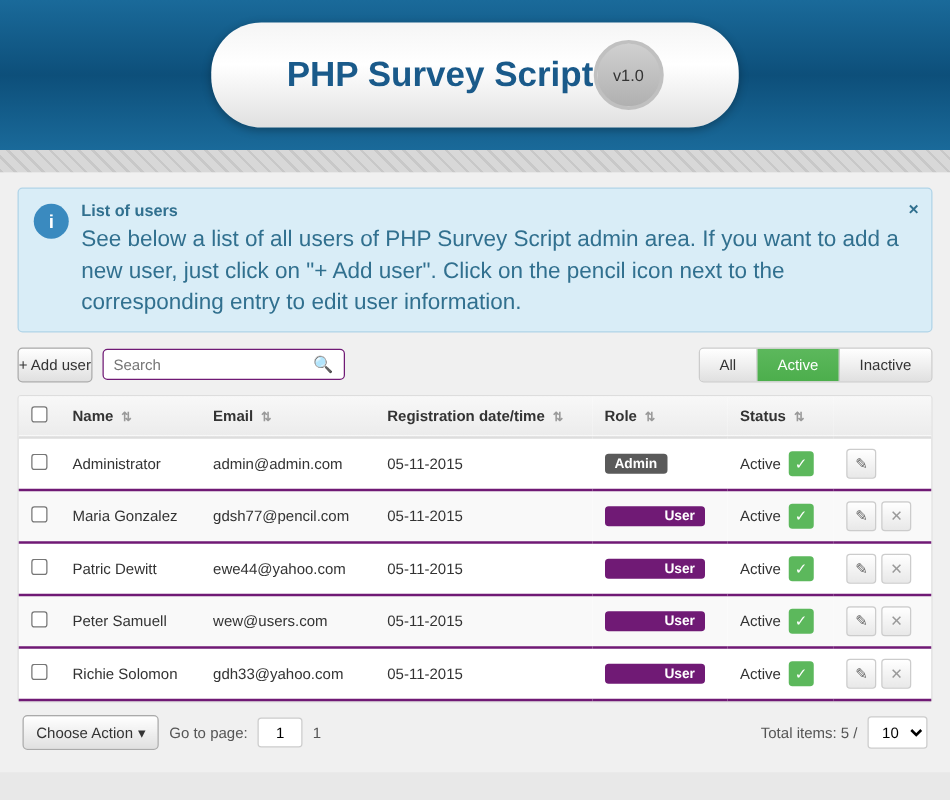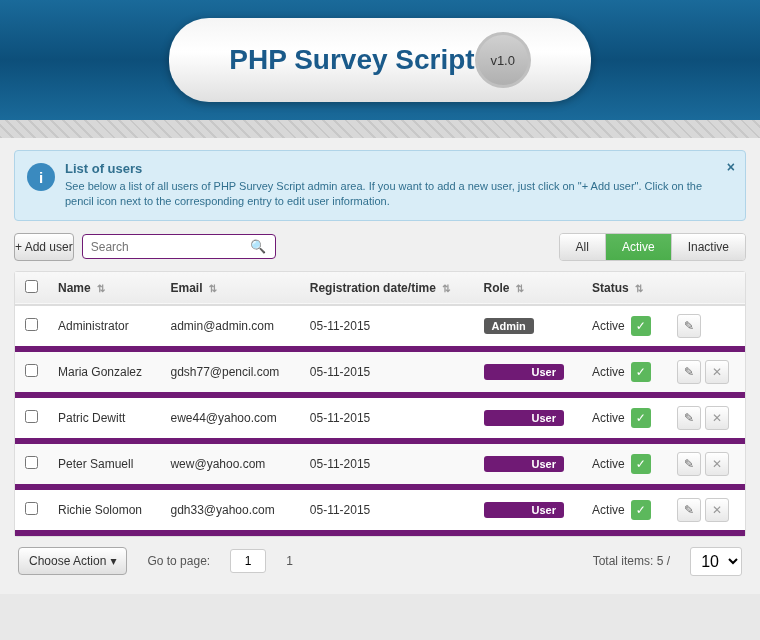--- a/index.html
+++ b/index.html
@@ -86,21 +86,21 @@
       flex-shrink: 0;
       margin-top: 2px;
     }
     .info-text h4 {
       font-size: 13px;
       font-weight: bold;
       color: #31708f;
       margin-bottom: 3px;
     }
     .info-text p {
-      font-size: 11px;
+      font-size: 18px;
       color: #31708f;
       line-height: 1.4;
     }
     .info-close {
       position: absolute;
       top: 8px;
       right: 10px;
       color: #31708f;
       cursor: pointer;
       font-size: 14px;
@@ -198,21 +198,21 @@
       font-weight: bold;
       color: #333;
       white-space: nowrap;
     }
     thead th .sort-arrows {
       color: #999;
       font-size: 10px;
       margin-left: 3px;
     }
     tbody tr {
-      border-bottom: 6px solid #701a75;
+      border-bottom: 2px solid #701a75;
     }
     tbody tr:nth-child(even) {
       background: #f9f9f9;
     }
     tbody td {
       padding: 8px 10px;
       font-size: 12px;
       color: #333;
       vertical-align: middle;
     }
@@ -266,21 +266,21 @@
       font-size: 12px;
       background: linear-gradient(180deg, #fff 0%, #e8e8e8 100%);
     }
     .action-icon.delete { color: #999; }
     .action-icon.edit { color: #666; }
 
     
     .footer {
       display: flex;
       align-items: center;
-      gap: 20px;
+      gap: 8px;
       padding: 10px 4px 4px;
     }
     .choose-action-btn {
       background: linear-gradient(180deg, #ffffff 0%, #e0e0e0 100%);
       border: 1px solid #aaa;
       border-radius: 4px;
       padding: 6px 10px;
       font-size: 12px;
       color: #333;
       cursor: pointer;
@@ -306,21 +306,21 @@
     }
     .footer-spacer { flex: 1; }
     .total-info {
       font-size: 12px;
       color: #555;
     }
     .per-page-select {
       border: 1px solid #ccc;
       border-radius: 3px;
       padding: 4px 6px;
-      font-size: 16px;
+      font-size: 12px;
       background: white;
       text-align: right;
     }
   </style>
 </head>
 <body>
 
 <div>
   <div class="header">
     <div class="header-logo">
@@ -443,21 +443,21 @@
           <div class="action-icon edit">✎</div>
           <div class="action-icon delete">✕</div>
         </div>
       </td>
     </tr>
           <tr>
       <td class="checkbox-cell">
         <input type="checkbox" style="">
       </td>
       <td>Peter Samuell</td>
-      <td>wew@yahoo.com</td>
+      <td>wew@users.com</td>
       <td>05-11-2015</td>
       <td>
         <span class="role-badge role-user">User</span>
       </td>
       <td>
         <div class="status-cell">
           <span class="status-text">Active</span>
           <div class="status-check">✓</div>
         </div>
       </td>

